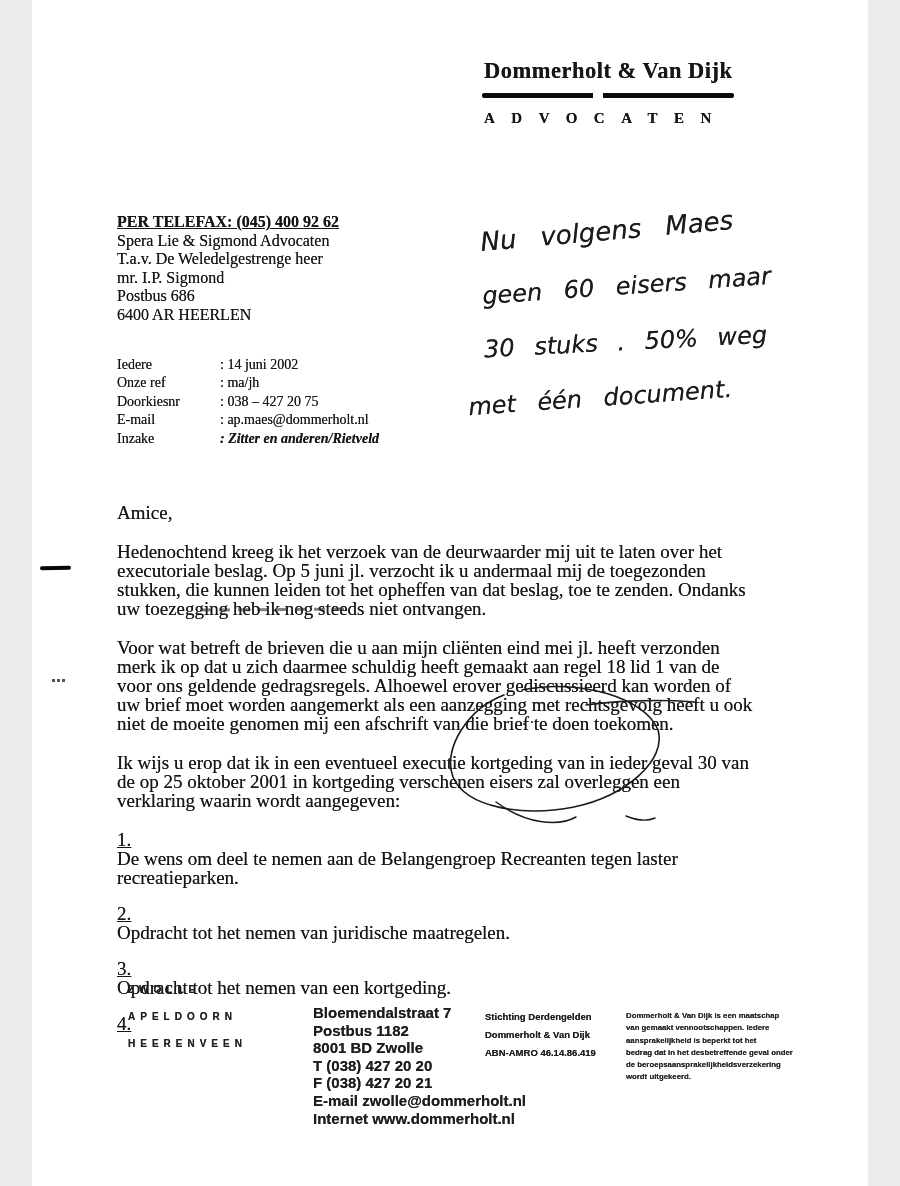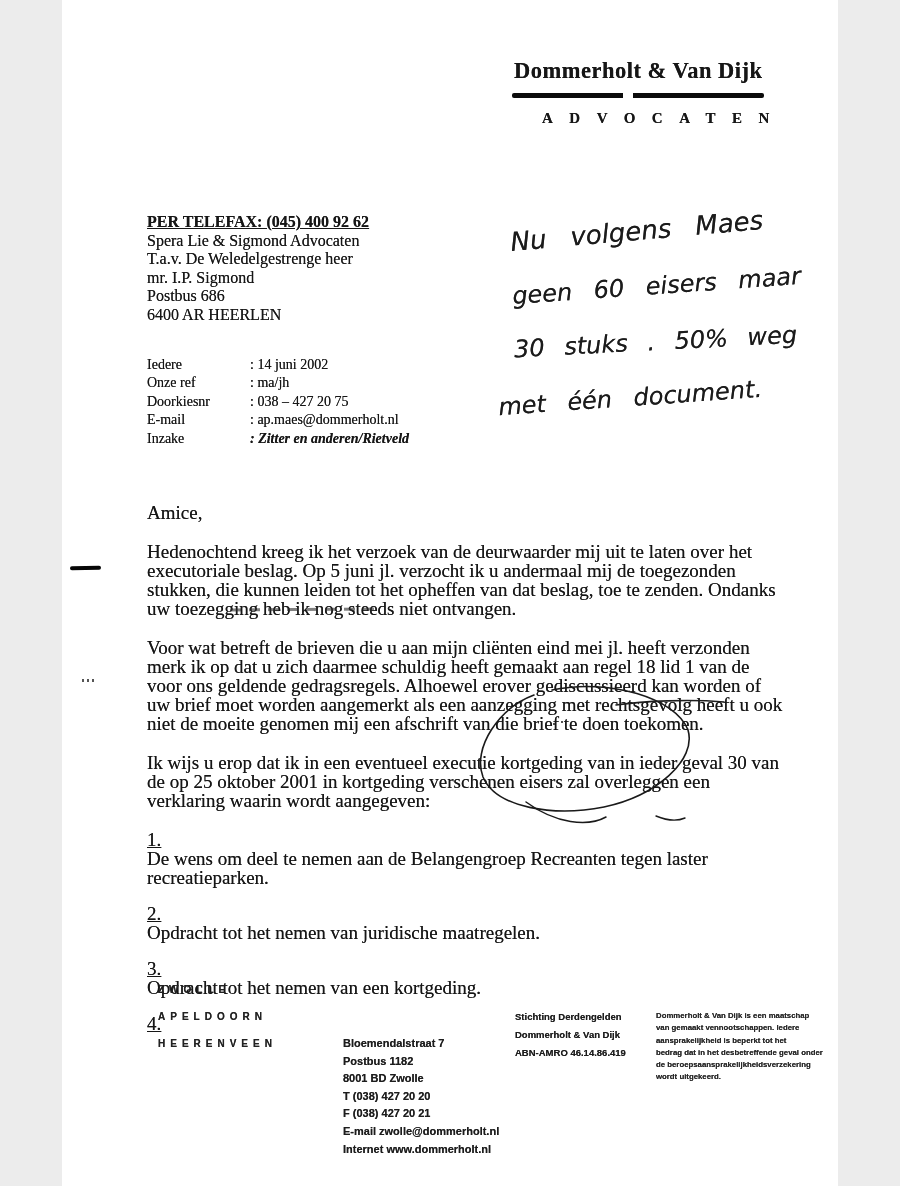--- a/index.html
+++ b/index.html
@@ -1,31 +1,31 @@
 <!DOCTYPE html>
 <html><head>
 <meta charset="utf-8">
 <style>
   * { margin:0; padding:0; box-sizing:border-box; }
   html,body { background:#ececec; }
   .page {
-    position:relative; width:776px; height:1186px; margin:0 auto;
+    position:relative; width:836px; height:1186px; margin:0 auto;
     background:#ffffff; color:#161616;
     font-family:"Liberation Serif", serif; overflow:hidden;
   }
   .ink { text-shadow:0 0 0.6px rgba(15,15,15,0.75); }
 
   
   .letterhead-name{ position:absolute; left:452px; top:58px; font-size:22.5px;
     font-weight:700; letter-spacing:0.5px; }
   .letterhead-rule{ position:absolute; left:450px; top:93px; width:252px; height:5px;
     border-radius:2px;
     background:linear-gradient(90deg,#0b0b0b 0 44%, rgba(0,0,0,0) 44% 48%, #0b0b0b 48% 100%); }
   .letterhead-sub{ position:absolute; left:452px; top:110px; font-size:15px;
-    font-weight:700; letter-spacing:16.5px; white-space:nowrap;margin-left:28px; }
+    font-weight:700; letter-spacing:16.5px; white-space:nowrap; }
 
   
   .recipient{ position:absolute; left:85px; top:213px; font-size:16px; line-height:18.5px; }
   .fax-line{ font-weight:700; text-decoration:underline; }
 
   
   .handnote{ position:absolute; left:0; top:0; width:900px; height:450px;
     font-family:"DejaVu Sans", sans-serif; font-style:italic; color:#1b1b1b; pointer-events:none; }
   .hl{ position:absolute; white-space:nowrap; }
   .hl1{ left:448px; top:216px; font-size:26px; word-spacing:16px; transform:rotate(-5deg); }
@@ -45,22 +45,22 @@
   .bodytext p{ margin:0 0 20px 0; }
   .item{ margin-bottom:17px; }
   .item .num{ text-decoration:underline; }
 
   
   .offices{ position:absolute; left:96px; top:985px;
     font-family:"Liberation Sans", sans-serif; font-size:10px; font-weight:700;
     letter-spacing:5px; color:#222; }
   .offices div{ line-height:10px; margin-bottom:17px; }
   .addr{ position:absolute; left:281px; top:1004px;
-    font-family:"Liberation Sans", sans-serif; font-size:11px; font-weight:700;
-    line-height:17.6px; color:#1d1d1d;margin-top:31px; }
+    font-family:"Liberation Sans", sans-serif; font-size:15px; font-weight:700;
+    line-height:17.6px; color:#1d1d1d; }
   .derden{ position:absolute; left:453px; top:1008px;
     font-family:"Liberation Sans", sans-serif; font-size:9.5px; font-weight:700;
     line-height:18px; color:#1d1d1d; }
   .legal{ position:absolute; left:594px; top:1010px; width:200px;
     font-family:"Liberation Sans", sans-serif; font-size:7.8px; font-weight:700;
     line-height:12.3px; color:#2a2a2a; filter:blur(0.3px); }
 
   
   .pen-circle{ position:absolute; left:412px; top:676px; width:230px; height:150px; pointer-events:none; }
   .pen-strike{ position:absolute; left:552px; top:696px; width:112px; height:12px; pointer-events:none; }

